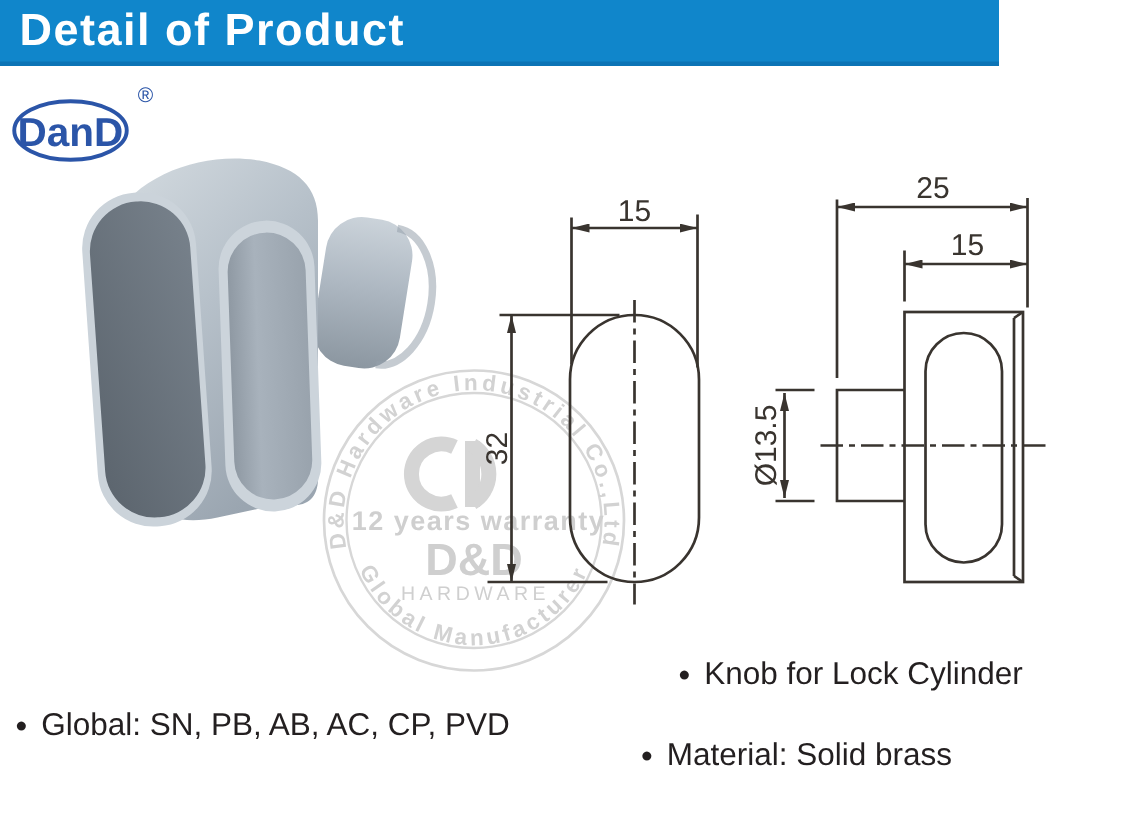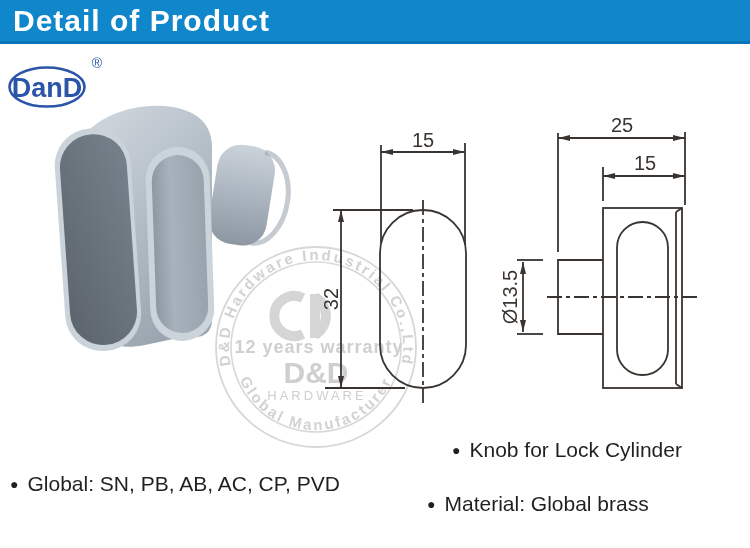--- a/index.html
+++ b/index.html
@@ -3,21 +3,21 @@
 <meta charset="utf-8">
 <style>
   html,body{margin:0;padding:0;}
   body{
     width:750px;height:548px;position:relative;overflow:hidden;
     background:#ffffff;font-family:"Liberation Sans",sans-serif;
   }
   .abs{position:absolute;}
   
   .header-bar{
-    left:0;top:0;width:750px;height:44px;background:#1086cb;
+    left:0;top:0;width:666px;height:44px;background:#1086cb;
     border-bottom:3px solid #0c74b6;box-sizing:border-box;
   }
   .header-bar .title{
     display:block;color:#ffffff;font-weight:bold;font-size:30px;
     line-height:41px;padding-left:13px;letter-spacing:1px;white-space:nowrap;
   }
   
   .note{color:#231f20;font-size:21px;white-space:nowrap;}
   .note .dot{font-size:14px;margin-right:9px;position:relative;top:-2px;}
   
@@ -147,14 +147,14 @@
   <text class="dim-label" transform="translate(22 192) rotate(-90)" text-anchor="middle">Ø13.5</text>
 </svg>
 
 <div class="abs note" style="left:10px;top:472px">
   <span class="dot">●</span><span>Global: SN, PB, AB, AC, CP, PVD</span>
 </div>
 <div class="abs note" style="left:452px;top:438px">
   <span class="dot">●</span><span>Knob for Lock Cylinder</span>
 </div>
 <div class="abs note" style="left:427px;top:492px">
-  <span class="dot">●</span><span>Material: Global brass</span>
+  <span class="dot">●</span><span>Material: Solid brass</span>
 </div>
 
 </body></html>

